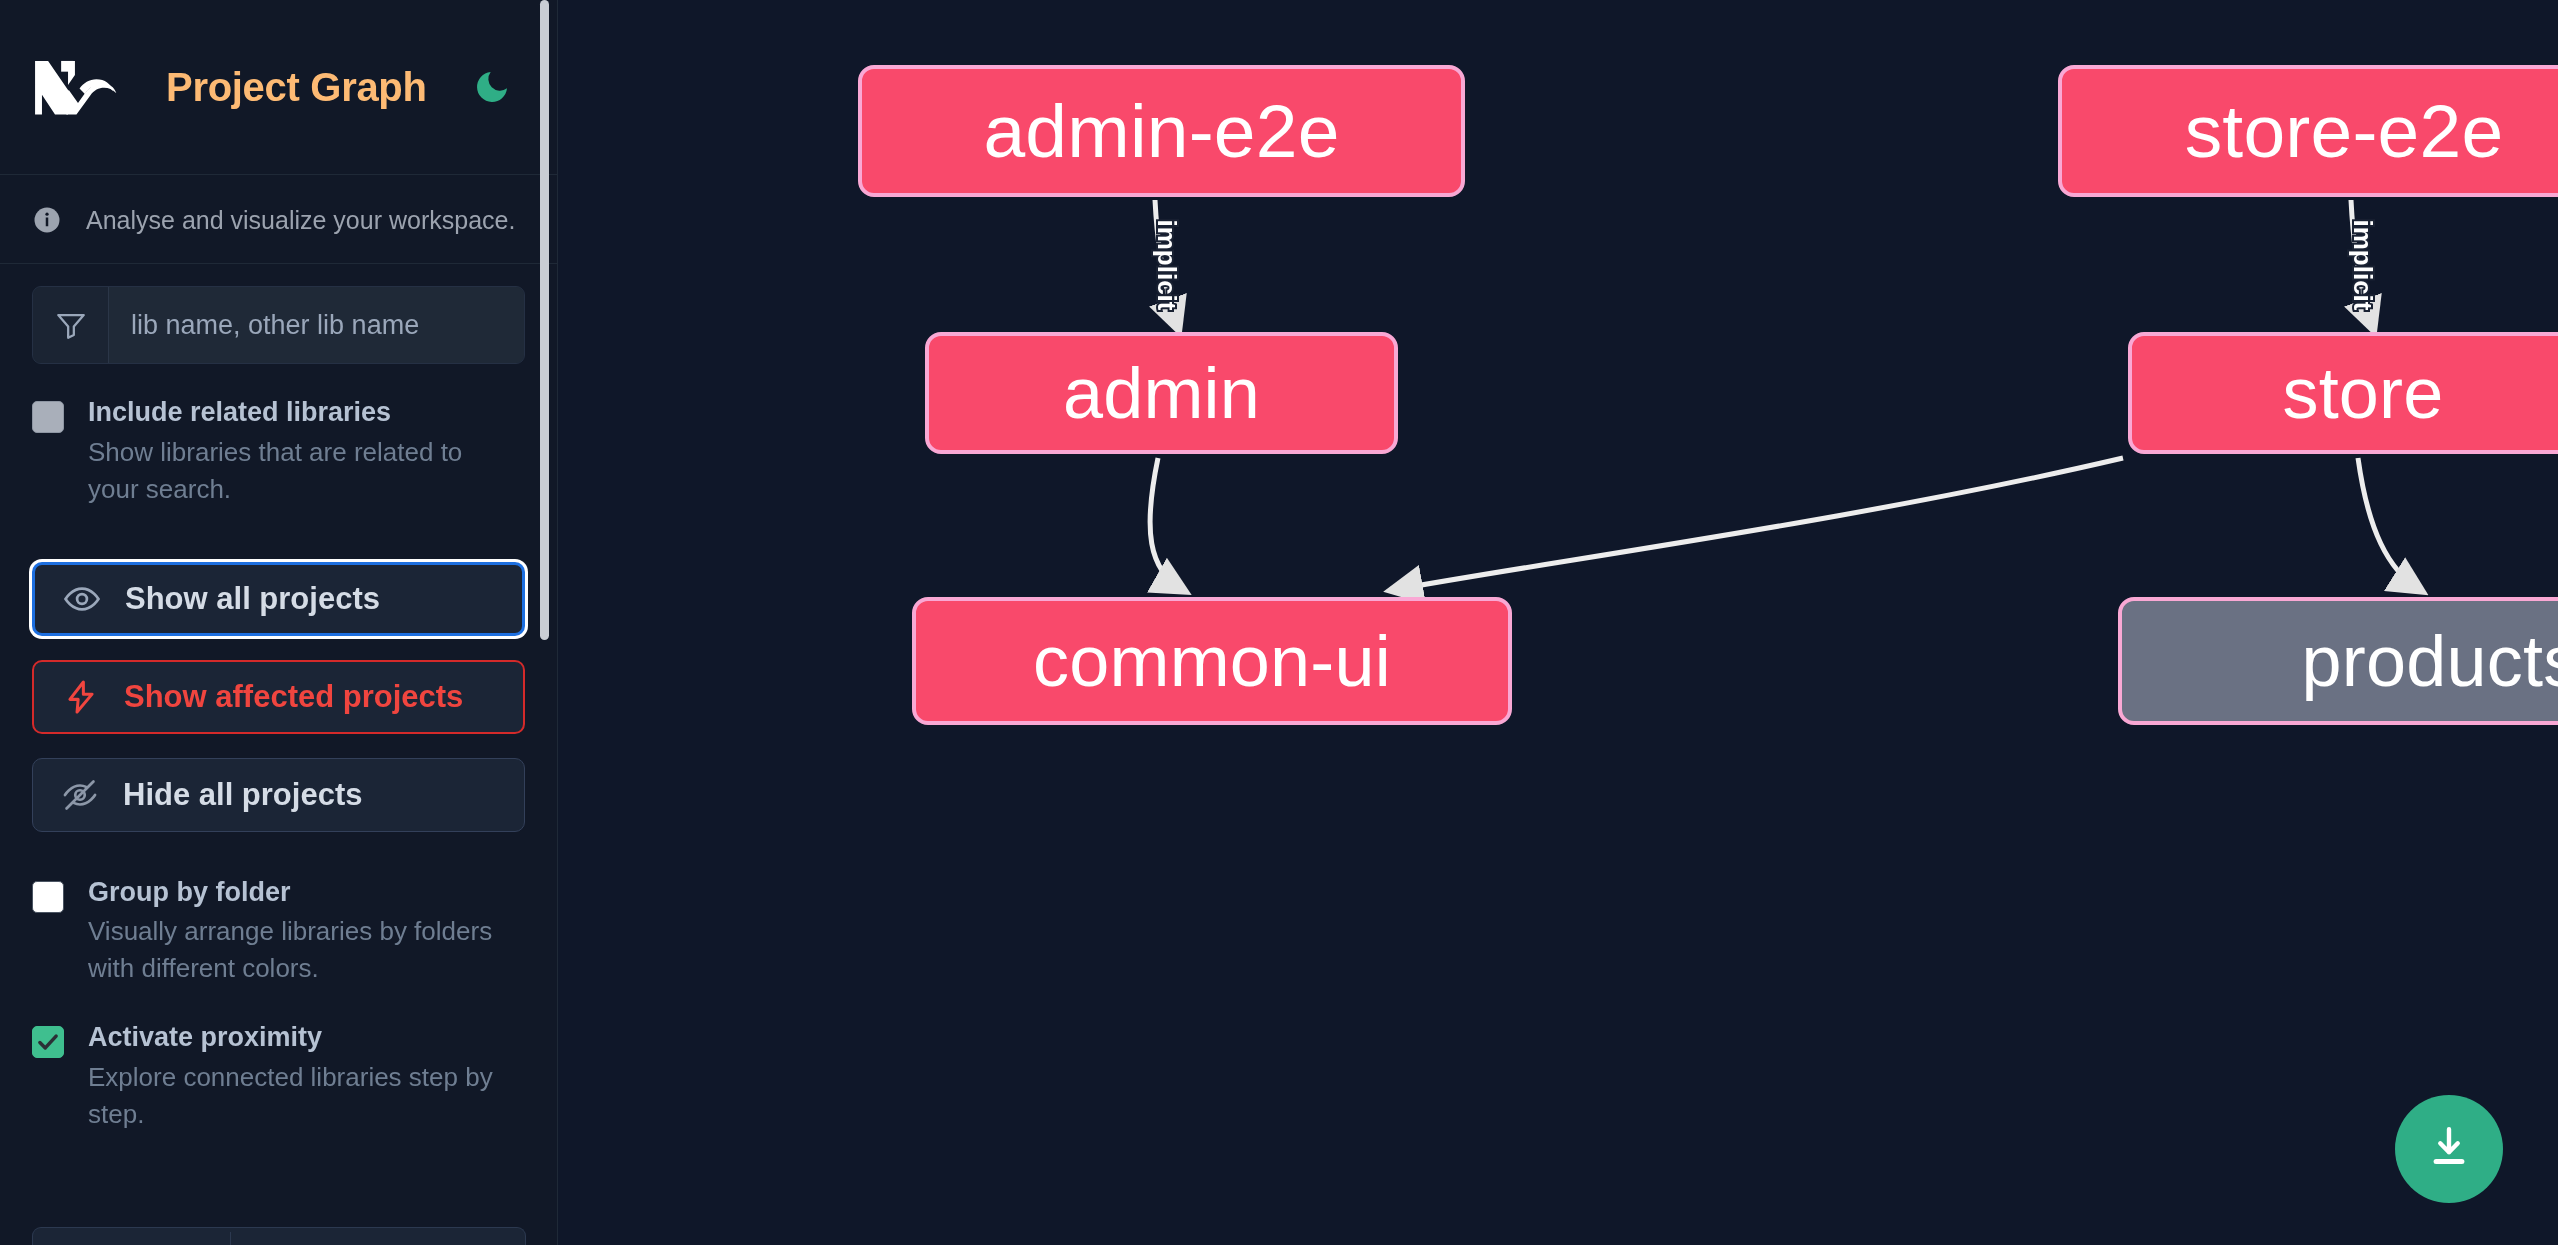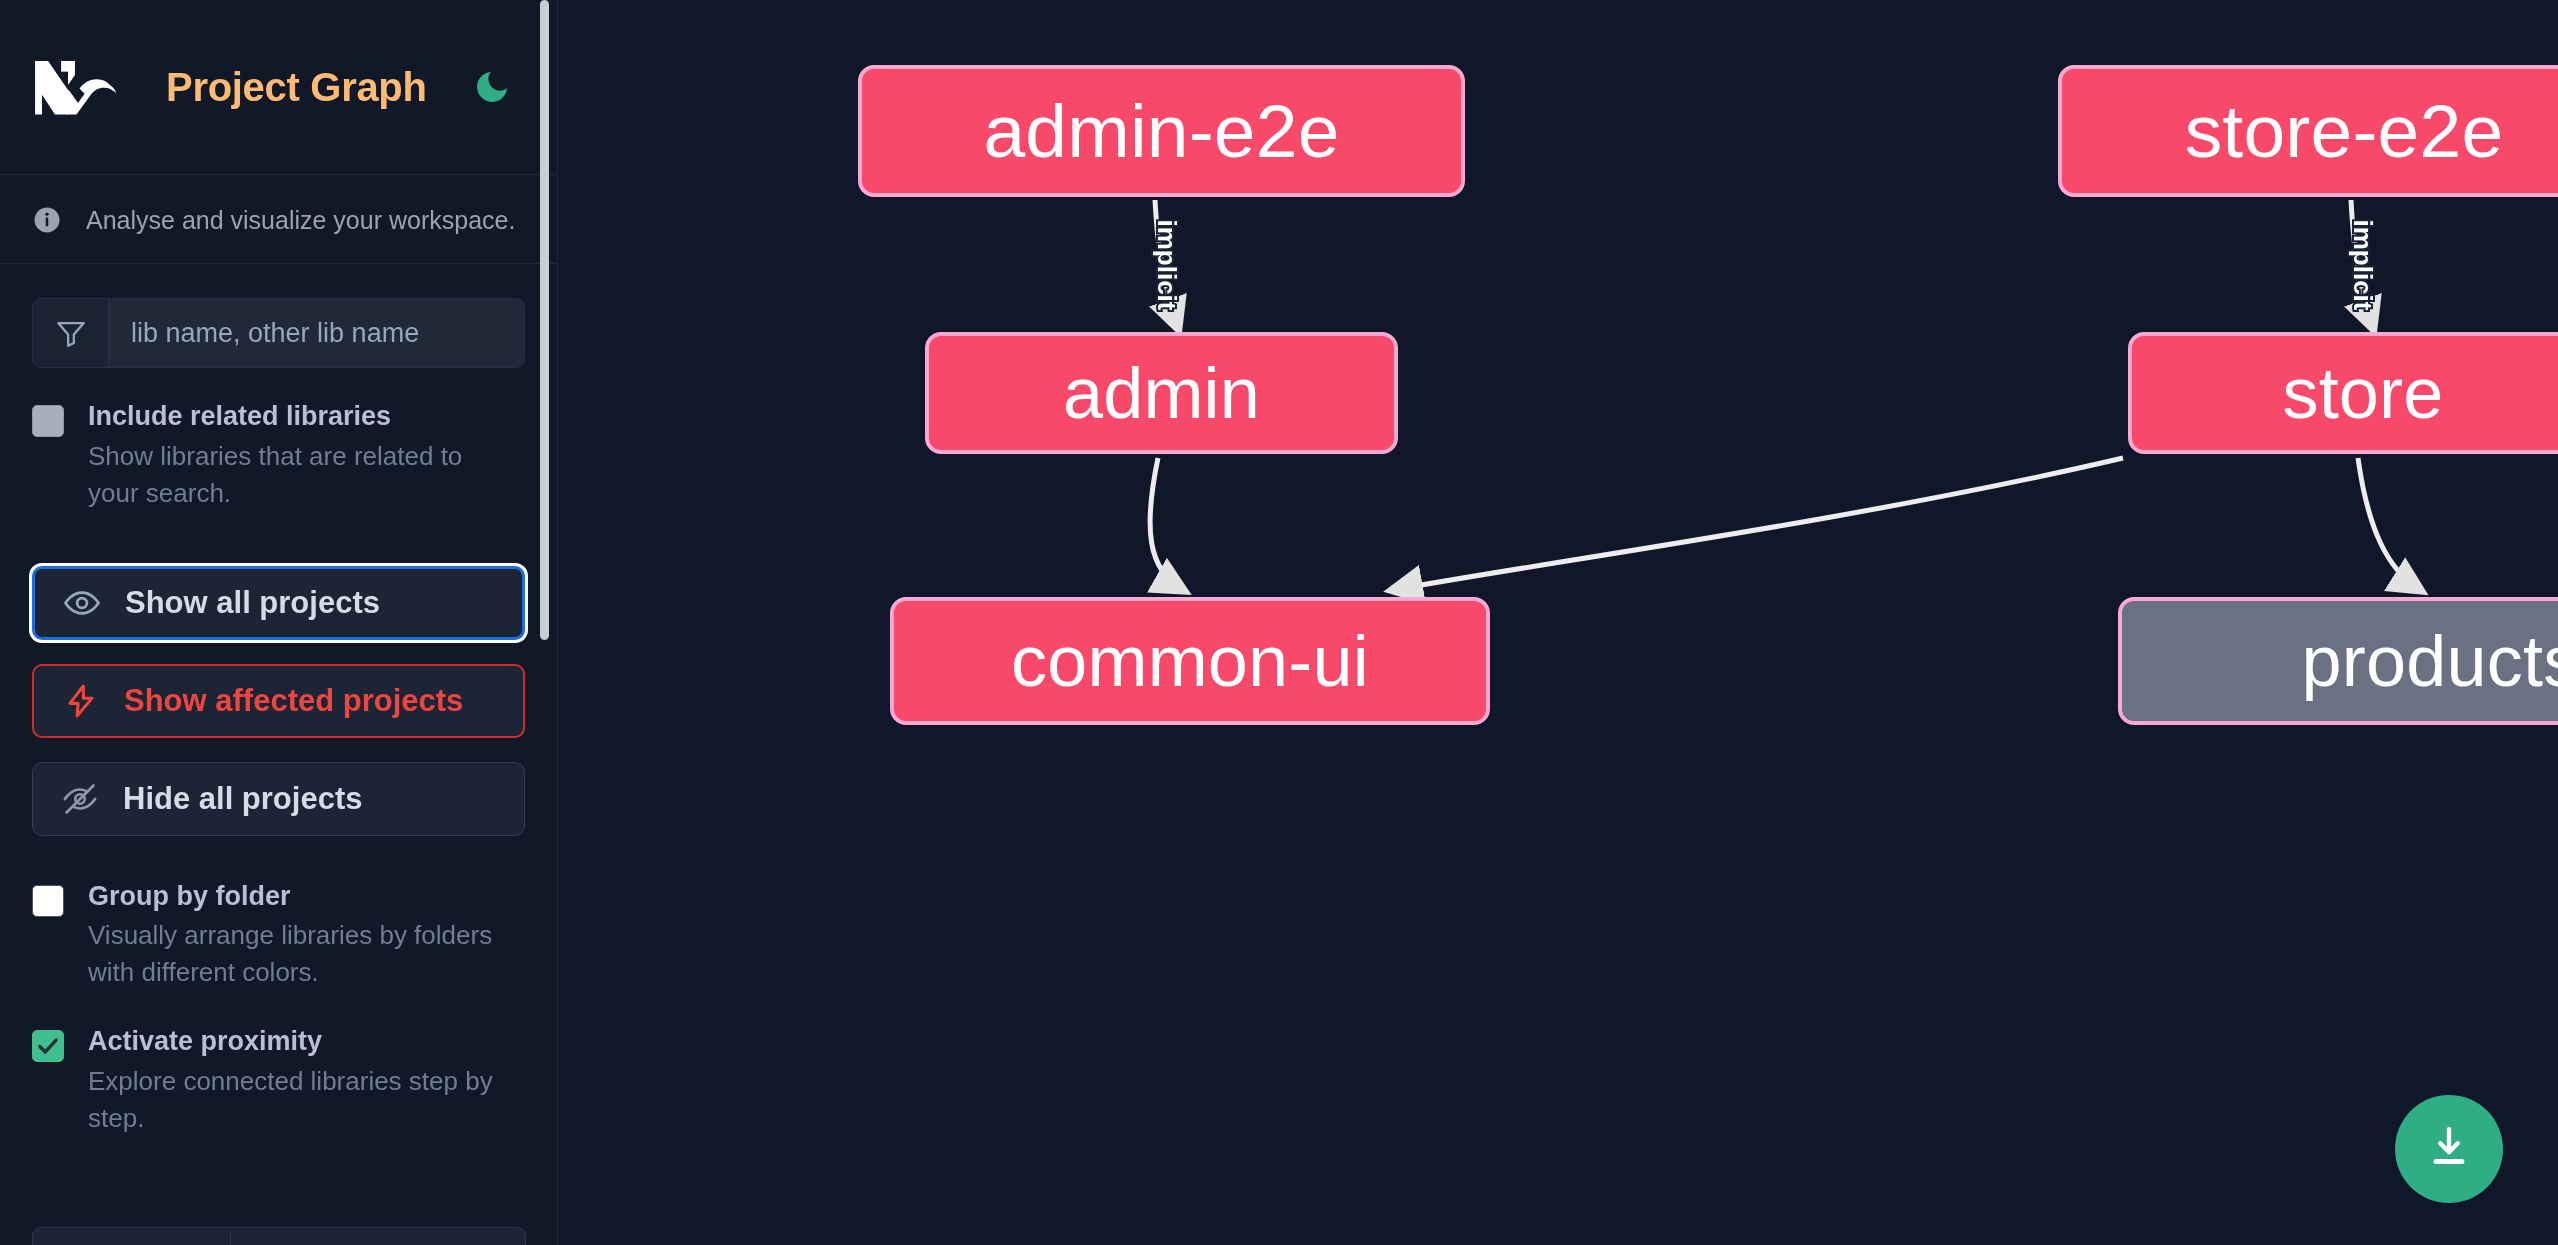--- a/index.html
+++ b/index.html
@@ -42,23 +42,23 @@
     padding: 30px 32px 28px 32px;
     border-bottom: 1px solid #1F2937;
   }
   .info-icon { width: 30px; height: 30px; flex: 0 0 30px; }
   .sb-info-text { font-size: 25px; color: #9CA3AF; margin-left: 24px; }
 
   .sb-body { padding: 0 32px; }
 
   
   .search-row {
-    margin-top: 34px;
+    margin-top: 22px;
     display: flex; align-items: stretch;
-    height: 70px;
+    height: 78px;
     border-radius: 9px; overflow: hidden;
     background: #1F2937;
     border: 1px solid #253044;
   }
   .search-icon-box {
     width: 76px; display: flex; align-items: center; justify-content: center;
     background: #1B2433; border-right: 1px solid #2B3648;
   }
   .search-input {
     flex: 1; background: #1F2937; border: none; outline: none;
@@ -300,21 +300,21 @@
     </div>
     <div class="node node-pink" style="left:1500px; top:65px;  width:572px; height:132px; font-size:75px;">
       <span>store-e2e</span>
     </div>
     <div class="node node-pink" style="left:367px;  top:332px; width:473px; height:122px; font-size:72px;">
       <span>admin</span>
     </div>
     <div class="node node-pink" style="left:1570px; top:332px; width:470px; height:122px; font-size:72px;">
       <span>store</span>
     </div>
-    <div class="node node-pink" style="left:332px;  top:597px; width:600px; height:128px; font-size:72px;">
+    <div class="node node-pink" style="left:354px;  top:597px; width:600px; height:128px; font-size:72px;">
       <span>common-ui</span>
     </div>
     <div class="node node-grey" style="left:1560px; top:597px; width:645px; height:128px; font-size:72px;">
       <span>products</span>
     </div>
 
     <div class="fab">
       <span>
         <svg viewBox="0 0 24 24" width="50" height="50" aria-hidden="true">
           <path d="M12 3.5v11M12 14.5l-4.2-4.3M12 14.5l4.2-4.3" fill="none" stroke="#FFFFFF" stroke-width="2.1" stroke-linecap="round" stroke-linejoin="round"></path>

